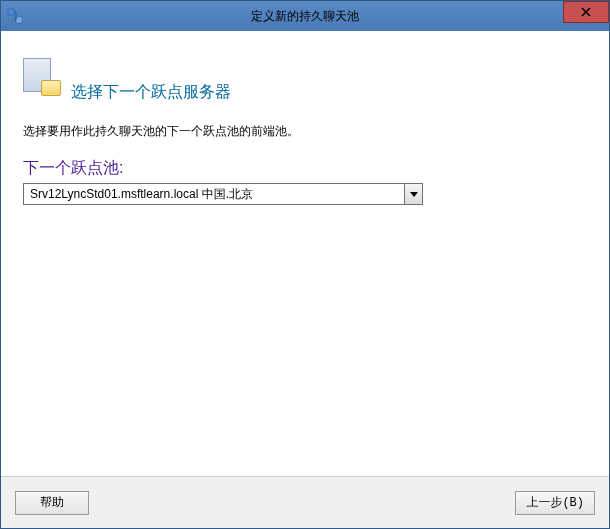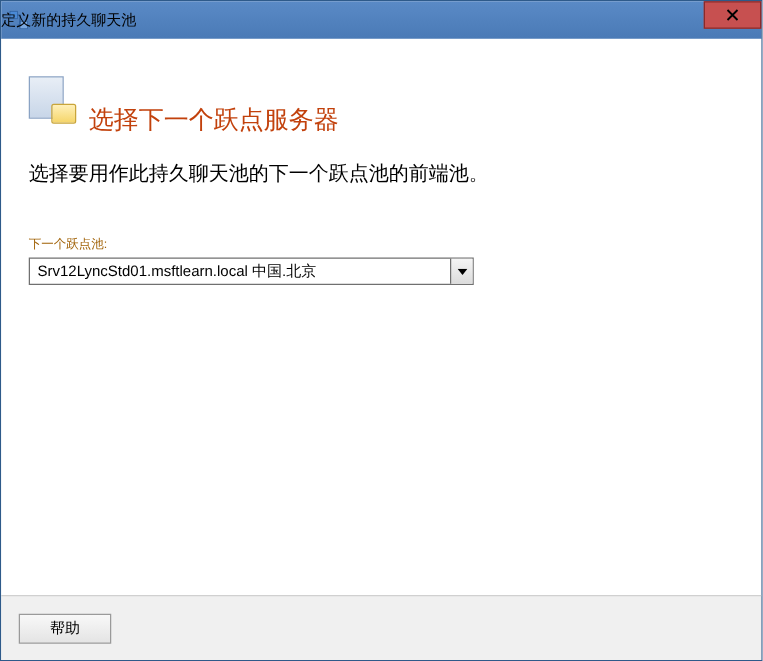--- a/index.html
+++ b/index.html
@@ -32,21 +32,21 @@
     .titlebar-icon {
       width: 16px;
       height: 16px;
       margin-right: 6px;
       display: flex;
       align-items: center;
       justify-content: center;
     }
     .titlebar-title {
       flex: 1;
-      text-align: left;
+      text-align: center;
       color: #000;
       font-size: 12px;
       position: absolute;
       left: 0;
       right: 0;
       pointer-events: none;
     }
     .close-btn {
       width: 46px;
       height: 22px;
@@ -96,37 +96,36 @@
       width: 20px;
       height: 16px;
       background: linear-gradient(#fff0b8, #f5d56a);
       border: 1px solid #c9a53a;
       border-radius: 2px;
       position: absolute;
       right: -2px;
       bottom: -2px;
     }
     .header-title {
-      font-size: 20px;
-      color: #c2410c;
+      font-size: 16px;
+      color: #0369a1;
       margin-top: 33px;
     }
     .desc {
-      font-size: 16px;
+      font-size: 12px;
       color: #000;
       margin-bottom: 18px;
     }
     .field-label {
-      font-size: 10px;
-      color: #a16207;
+      font-size: 16px;
+      color: #4c1d95;
       margin-bottom: 4px;
-      margin-top: 20px;
     }
     .dropdown {
-      width: 356px;
+      width: 400px;
       height: 22px;
       border: 1px solid #707070;
       background: #fff;
       display: flex;
       align-items: center;
       position: relative;
       cursor: pointer;
       gap: 12px;
     }
     .dropdown-text {
@@ -220,15 +219,16 @@
         <svg viewBox="0 0 8 5">
           <path d="M0 0 L4 5 L8 0 Z" fill="#000"></path>
         </svg>
       </div>
     </div>
   </div>
 
   <div class="footer">
     <button class="btn">帮助</button>
     <div class="spacer"></div>
+    <button class="btn">上一步(B)</button>
   </div>
 
 </div>
 
 </body></html>

